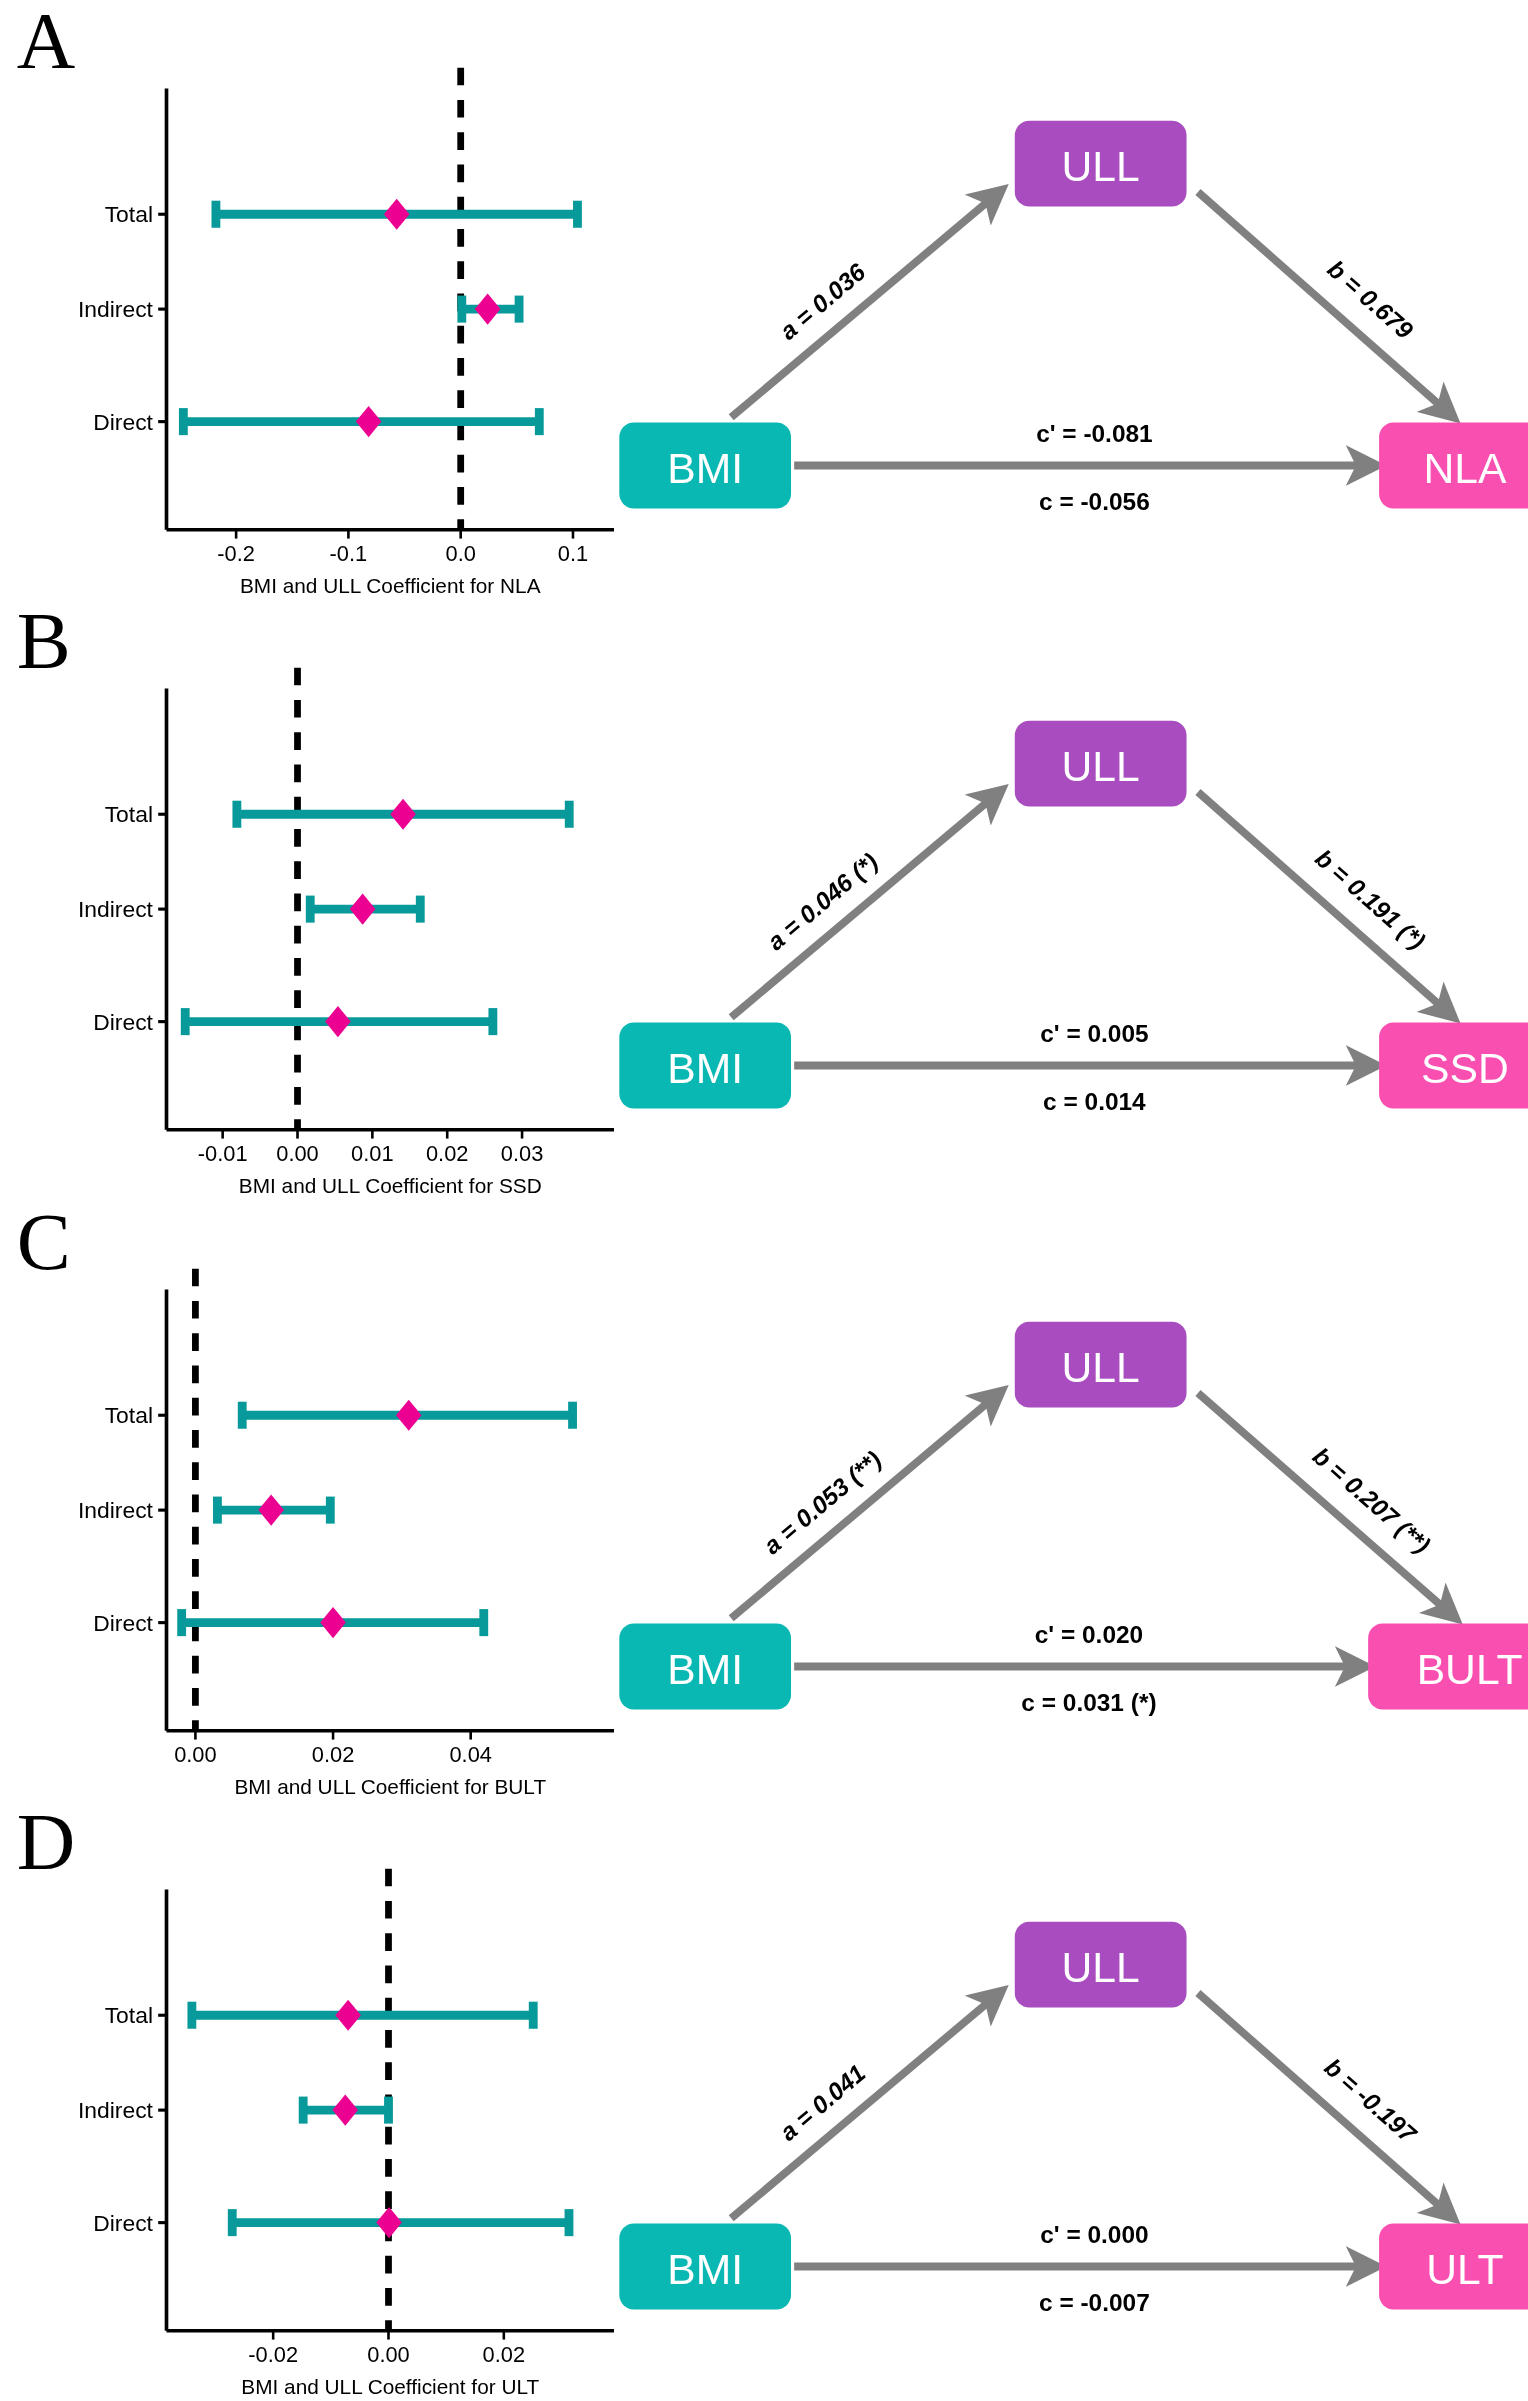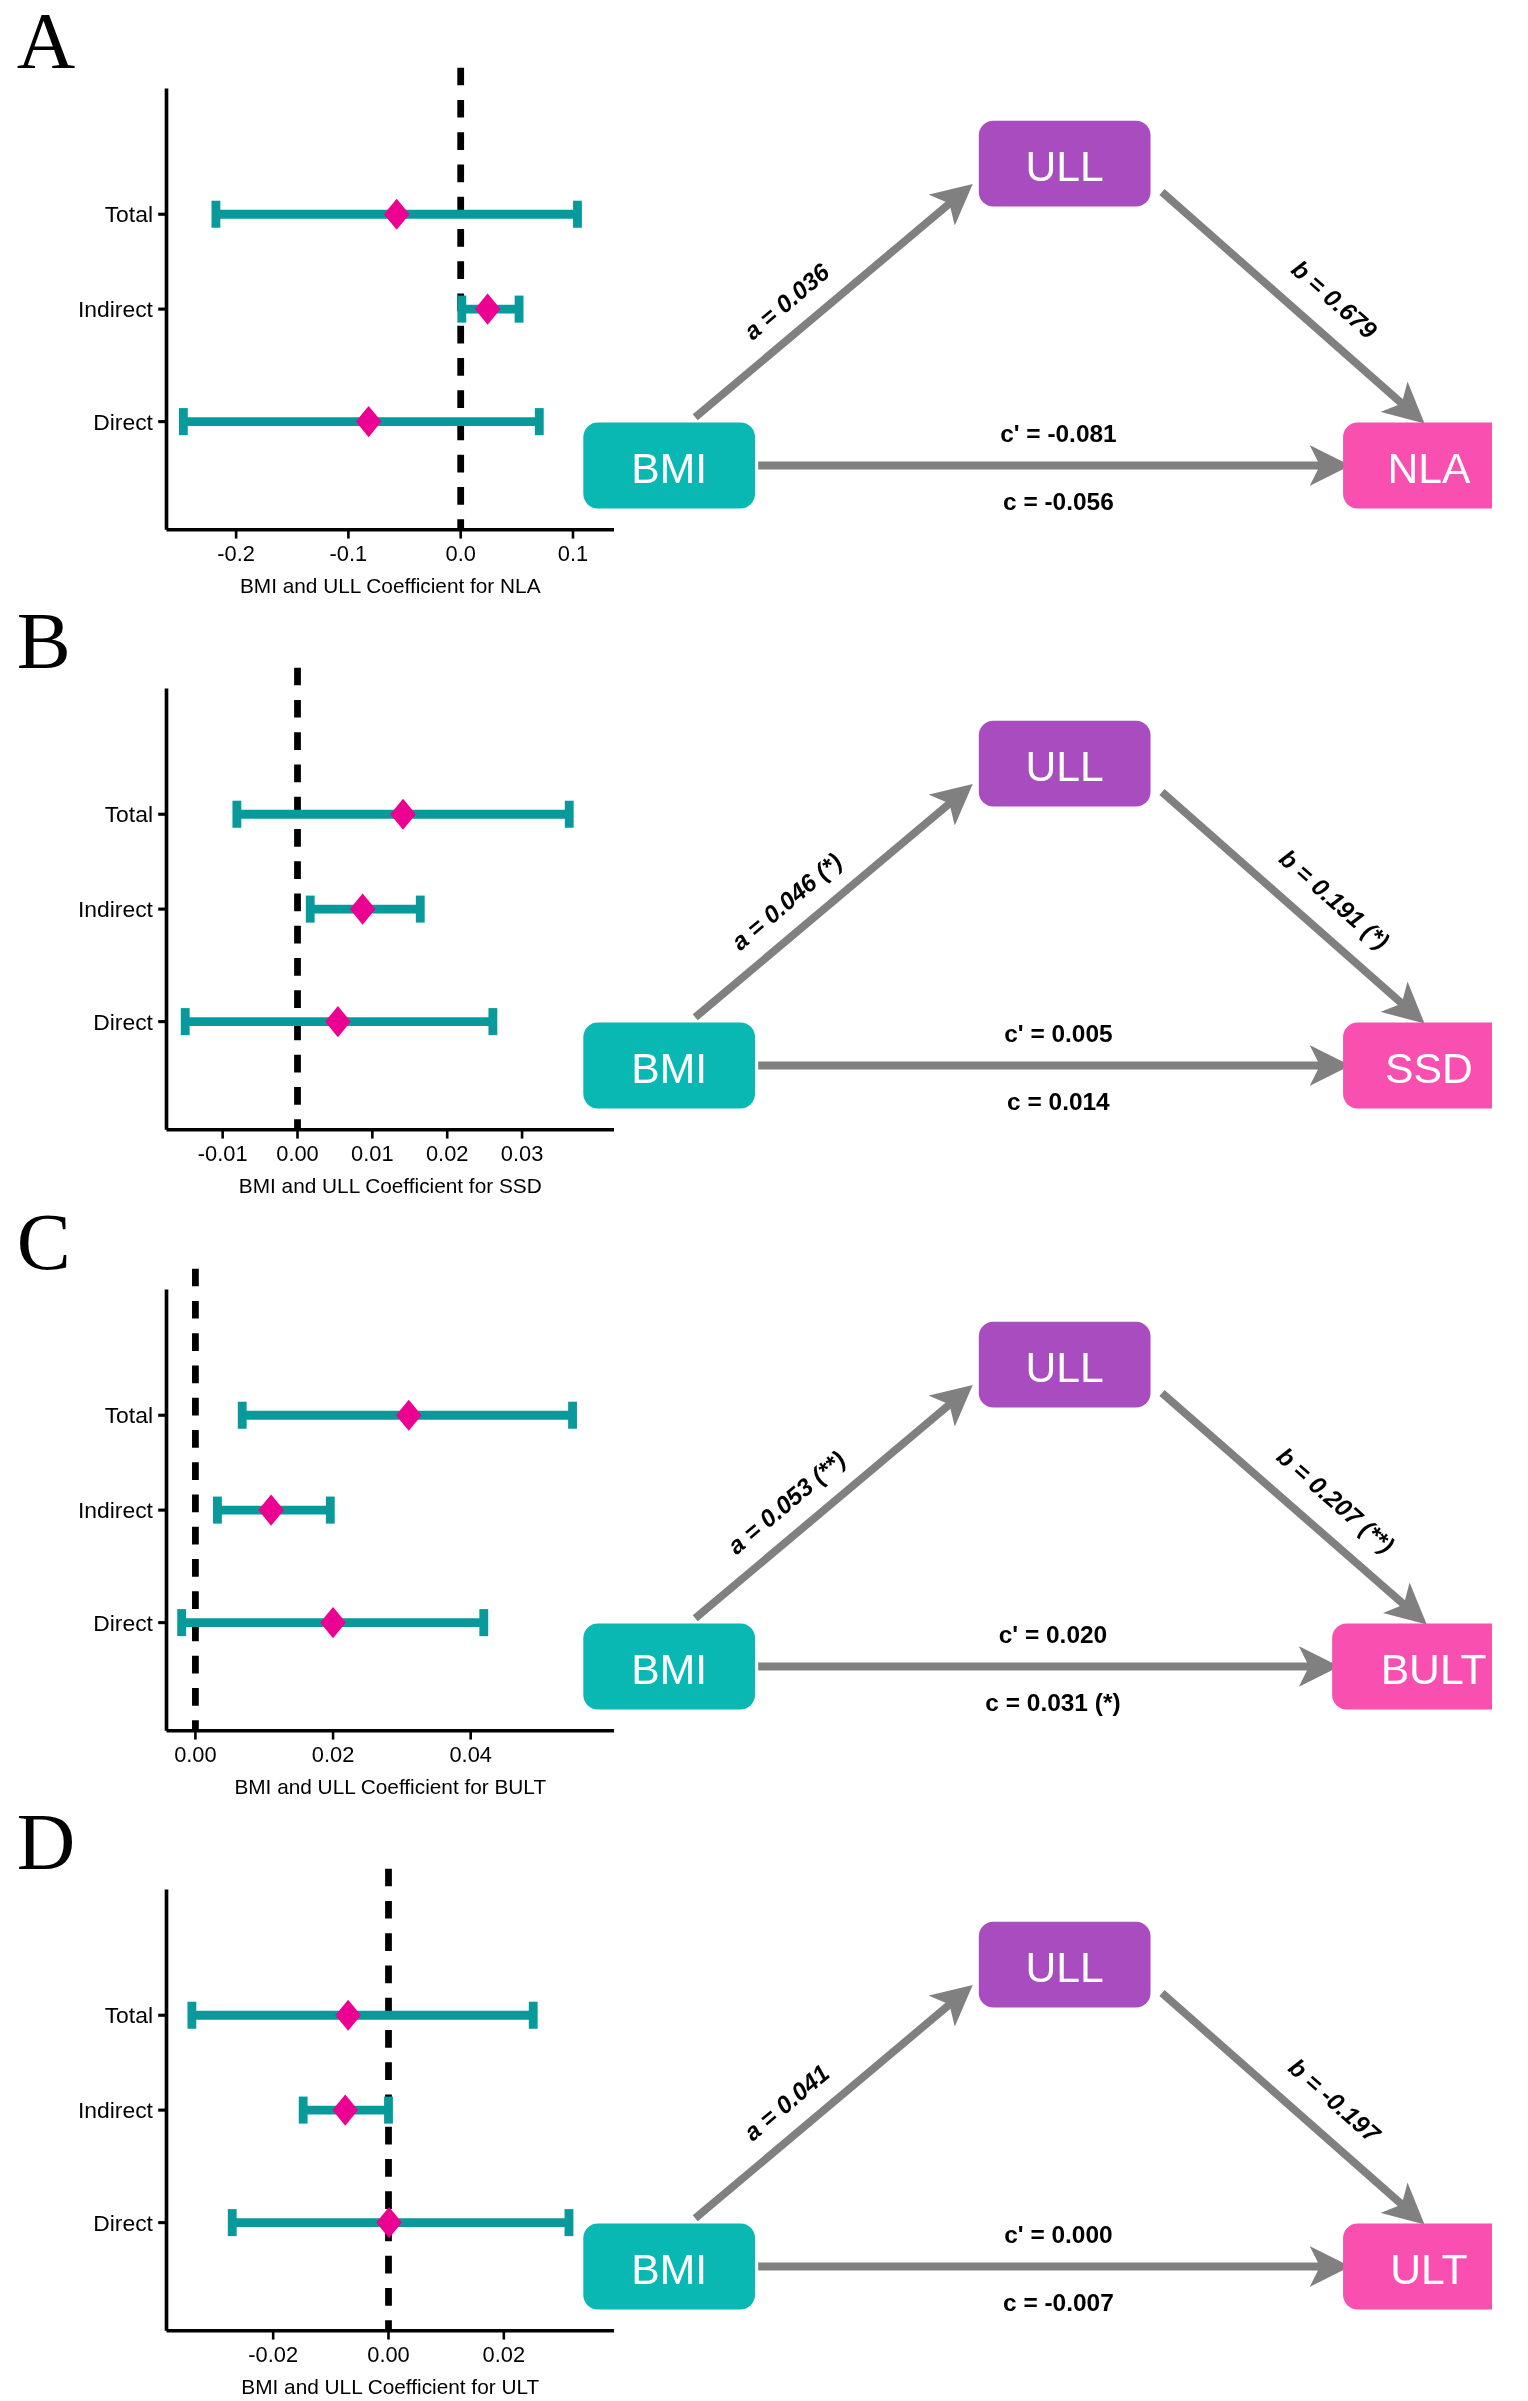--- a/index.html
+++ b/index.html
@@ -37,21 +37,21 @@
     position: absolute;
     left: 0;
     top: 0;
     width: 614px;
     height: 600px;
   }
   .forest svg { display:block; }
   
   .mediation {
     position: absolute;
-    left: 578px;
+    left: 614px;
     top: 0;
     width: 914px;
     height: 600px;
   }
   .mediation svg { display:block; }
   .node-label {
     font-family: "Liberation Sans", sans-serif;
     font-weight: 400;
     fill: #ffffff;
     font-size: 82px;

